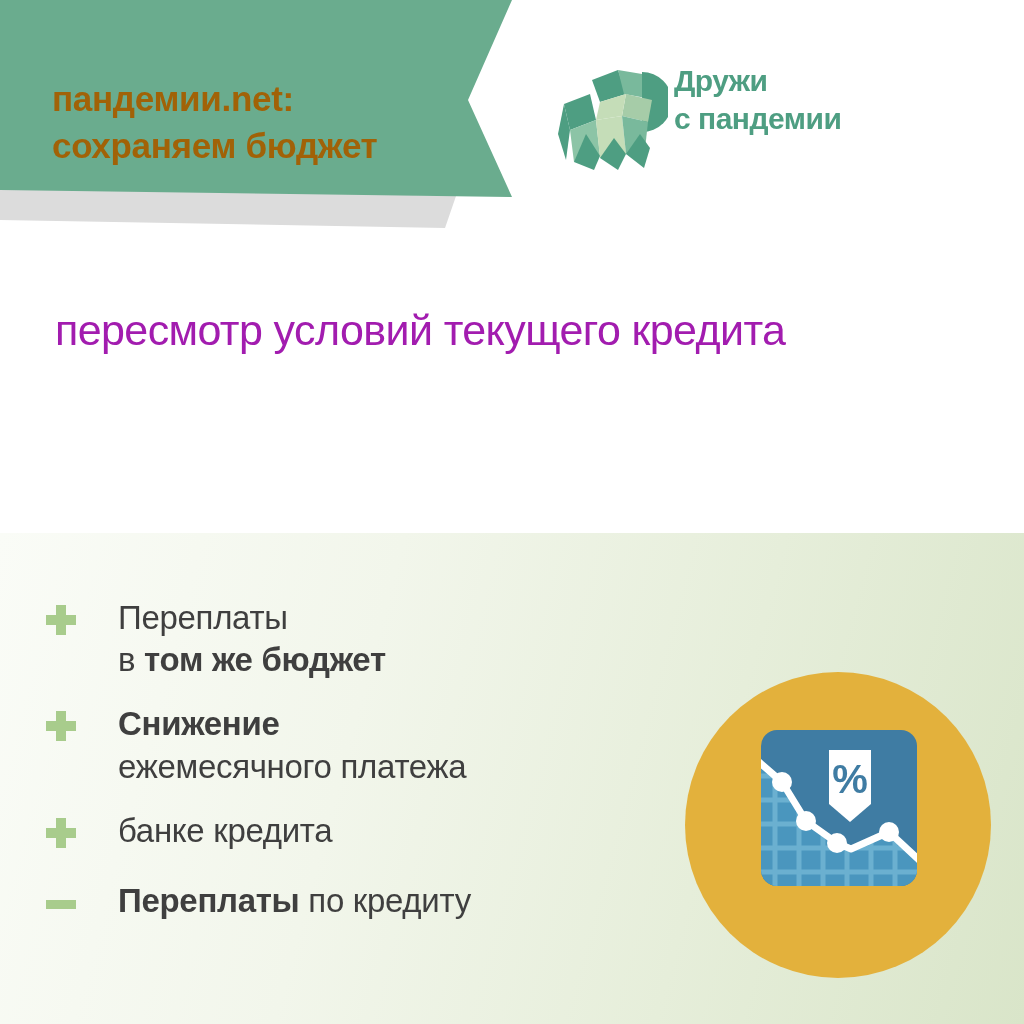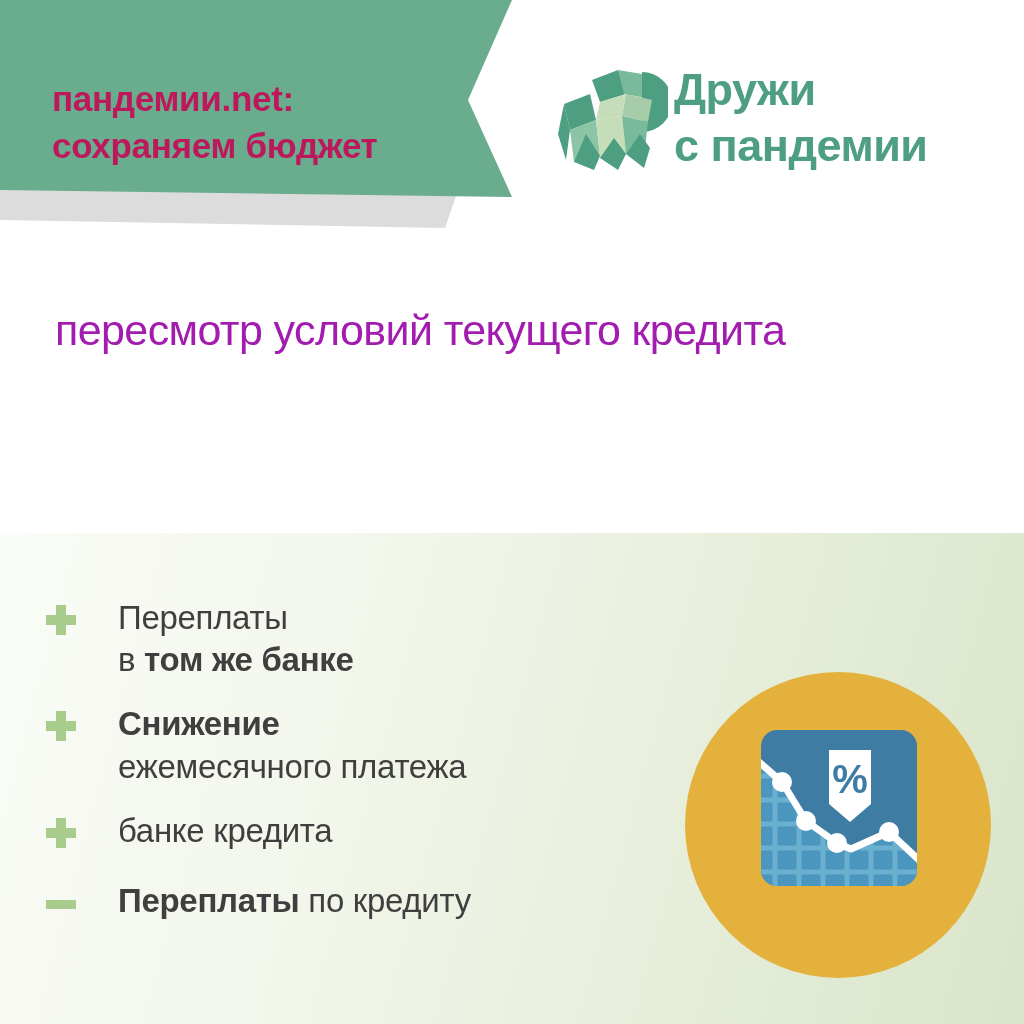--- a/index.html
+++ b/index.html
@@ -42,21 +42,21 @@
     left: 0;
     top: 0;
     width: 520px;
     height: 200px;
   }
   .ribbon-text {
     position: absolute;
     left: 52px;
     top: 76px;
     width: 420px;
-    color: #be185d;
+    color: #a16207;
     font-size: 35px;
     font-weight: bold;
     line-height: 1.33;
     letter-spacing: -0.3px;
     z-index: 3;
   }
   .ribbon-line {
     display: block;
     white-space: nowrap;
   }
@@ -74,21 +74,21 @@
     left: 0;
     top: 2px;
     width: 112px;
     height: 112px;
   }
   .logo-text {
     position: absolute;
     left: 118px;
     top: 0px;
     color: #4E9E82;
-    font-size: 45px;
+    font-size: 30px;
     font-weight: bold;
     line-height: 1.25;
     letter-spacing: -0.5px;
   }
   .logo-line {
     display: block;
     white-space: nowrap;
   }
 
   
@@ -249,21 +249,21 @@
 
     <div class="bullets">
 
       <div class="bullet-row">
         <div class="marker">
           <span class="plus-v"></span>
           <span class="plus-h"></span>
         </div>
         <div class="bullet-text">
           <span class="bullet-line">Переплаты</span>
-          <span class="bullet-line"><span>в </span><b>том же банке</b></span>
+          <span class="bullet-line"><span>в </span><b>том же бюджет</b></span>
         </div>
       </div>
 
       <div class="bullet-row">
         <div class="marker">
           <span class="plus-v"></span>
           <span class="plus-h"></span>
         </div>
         <div class="bullet-text">
           <span class="bullet-line"><b>Снижение</b></span>

